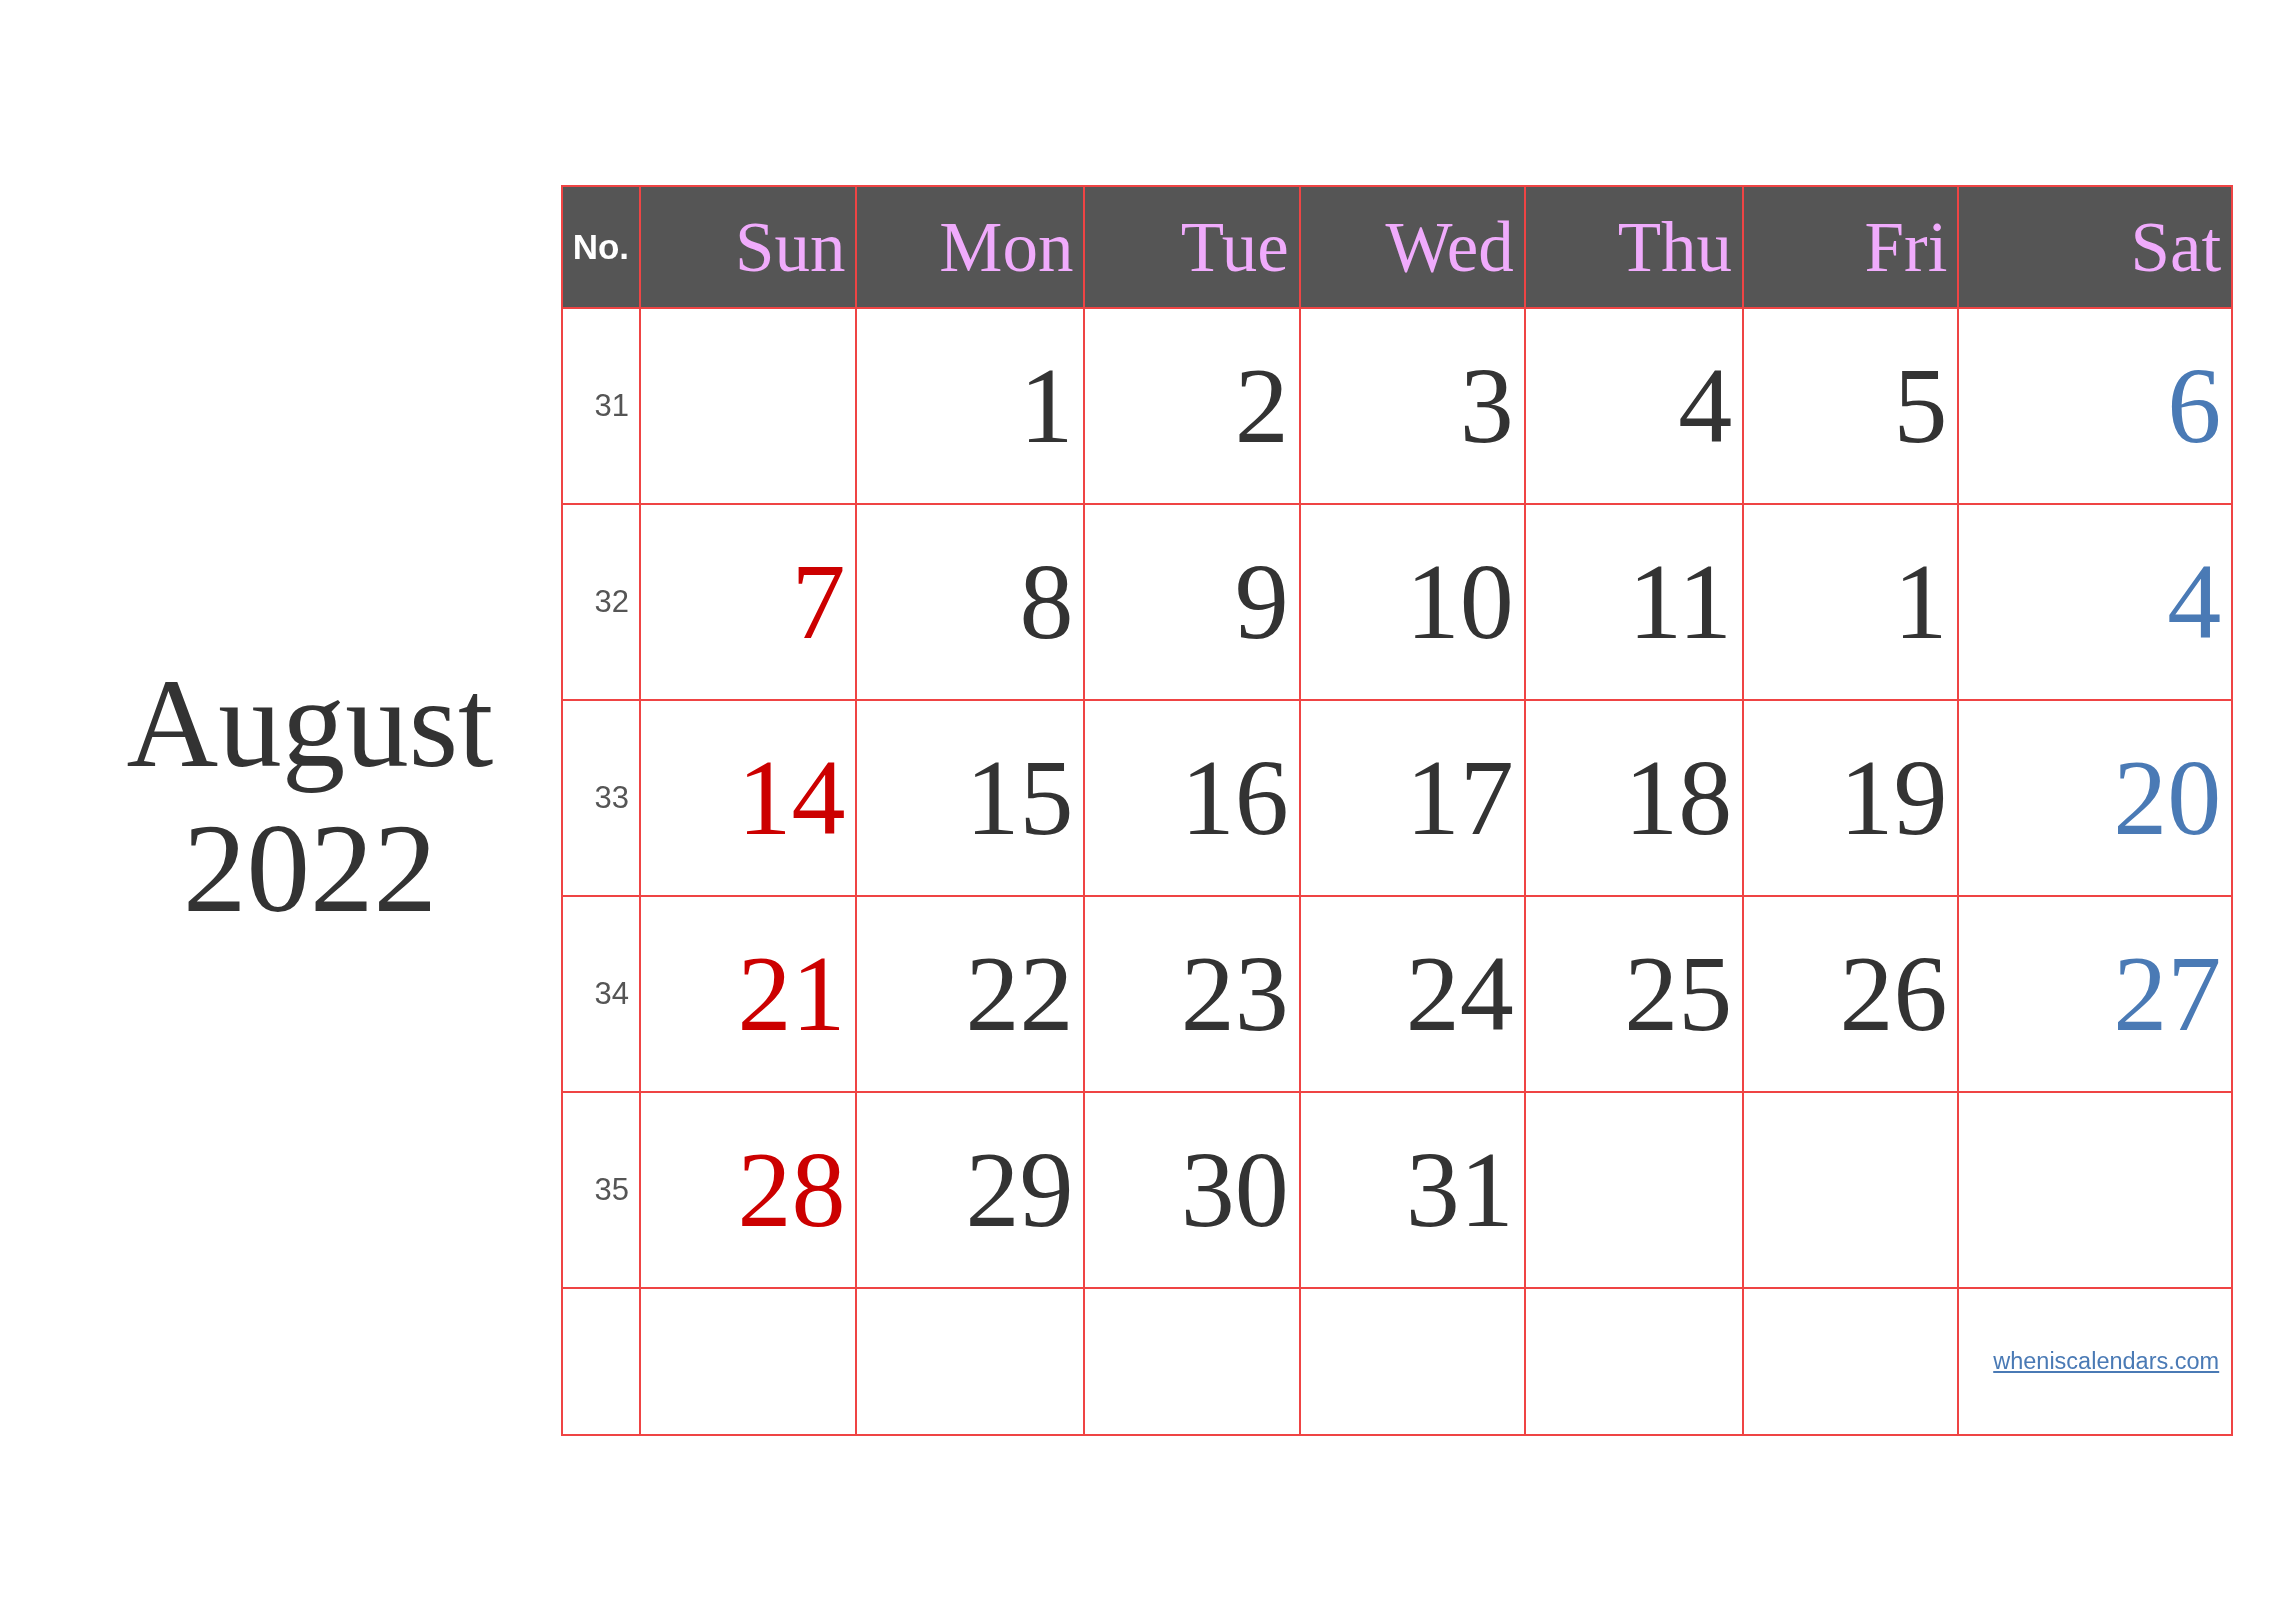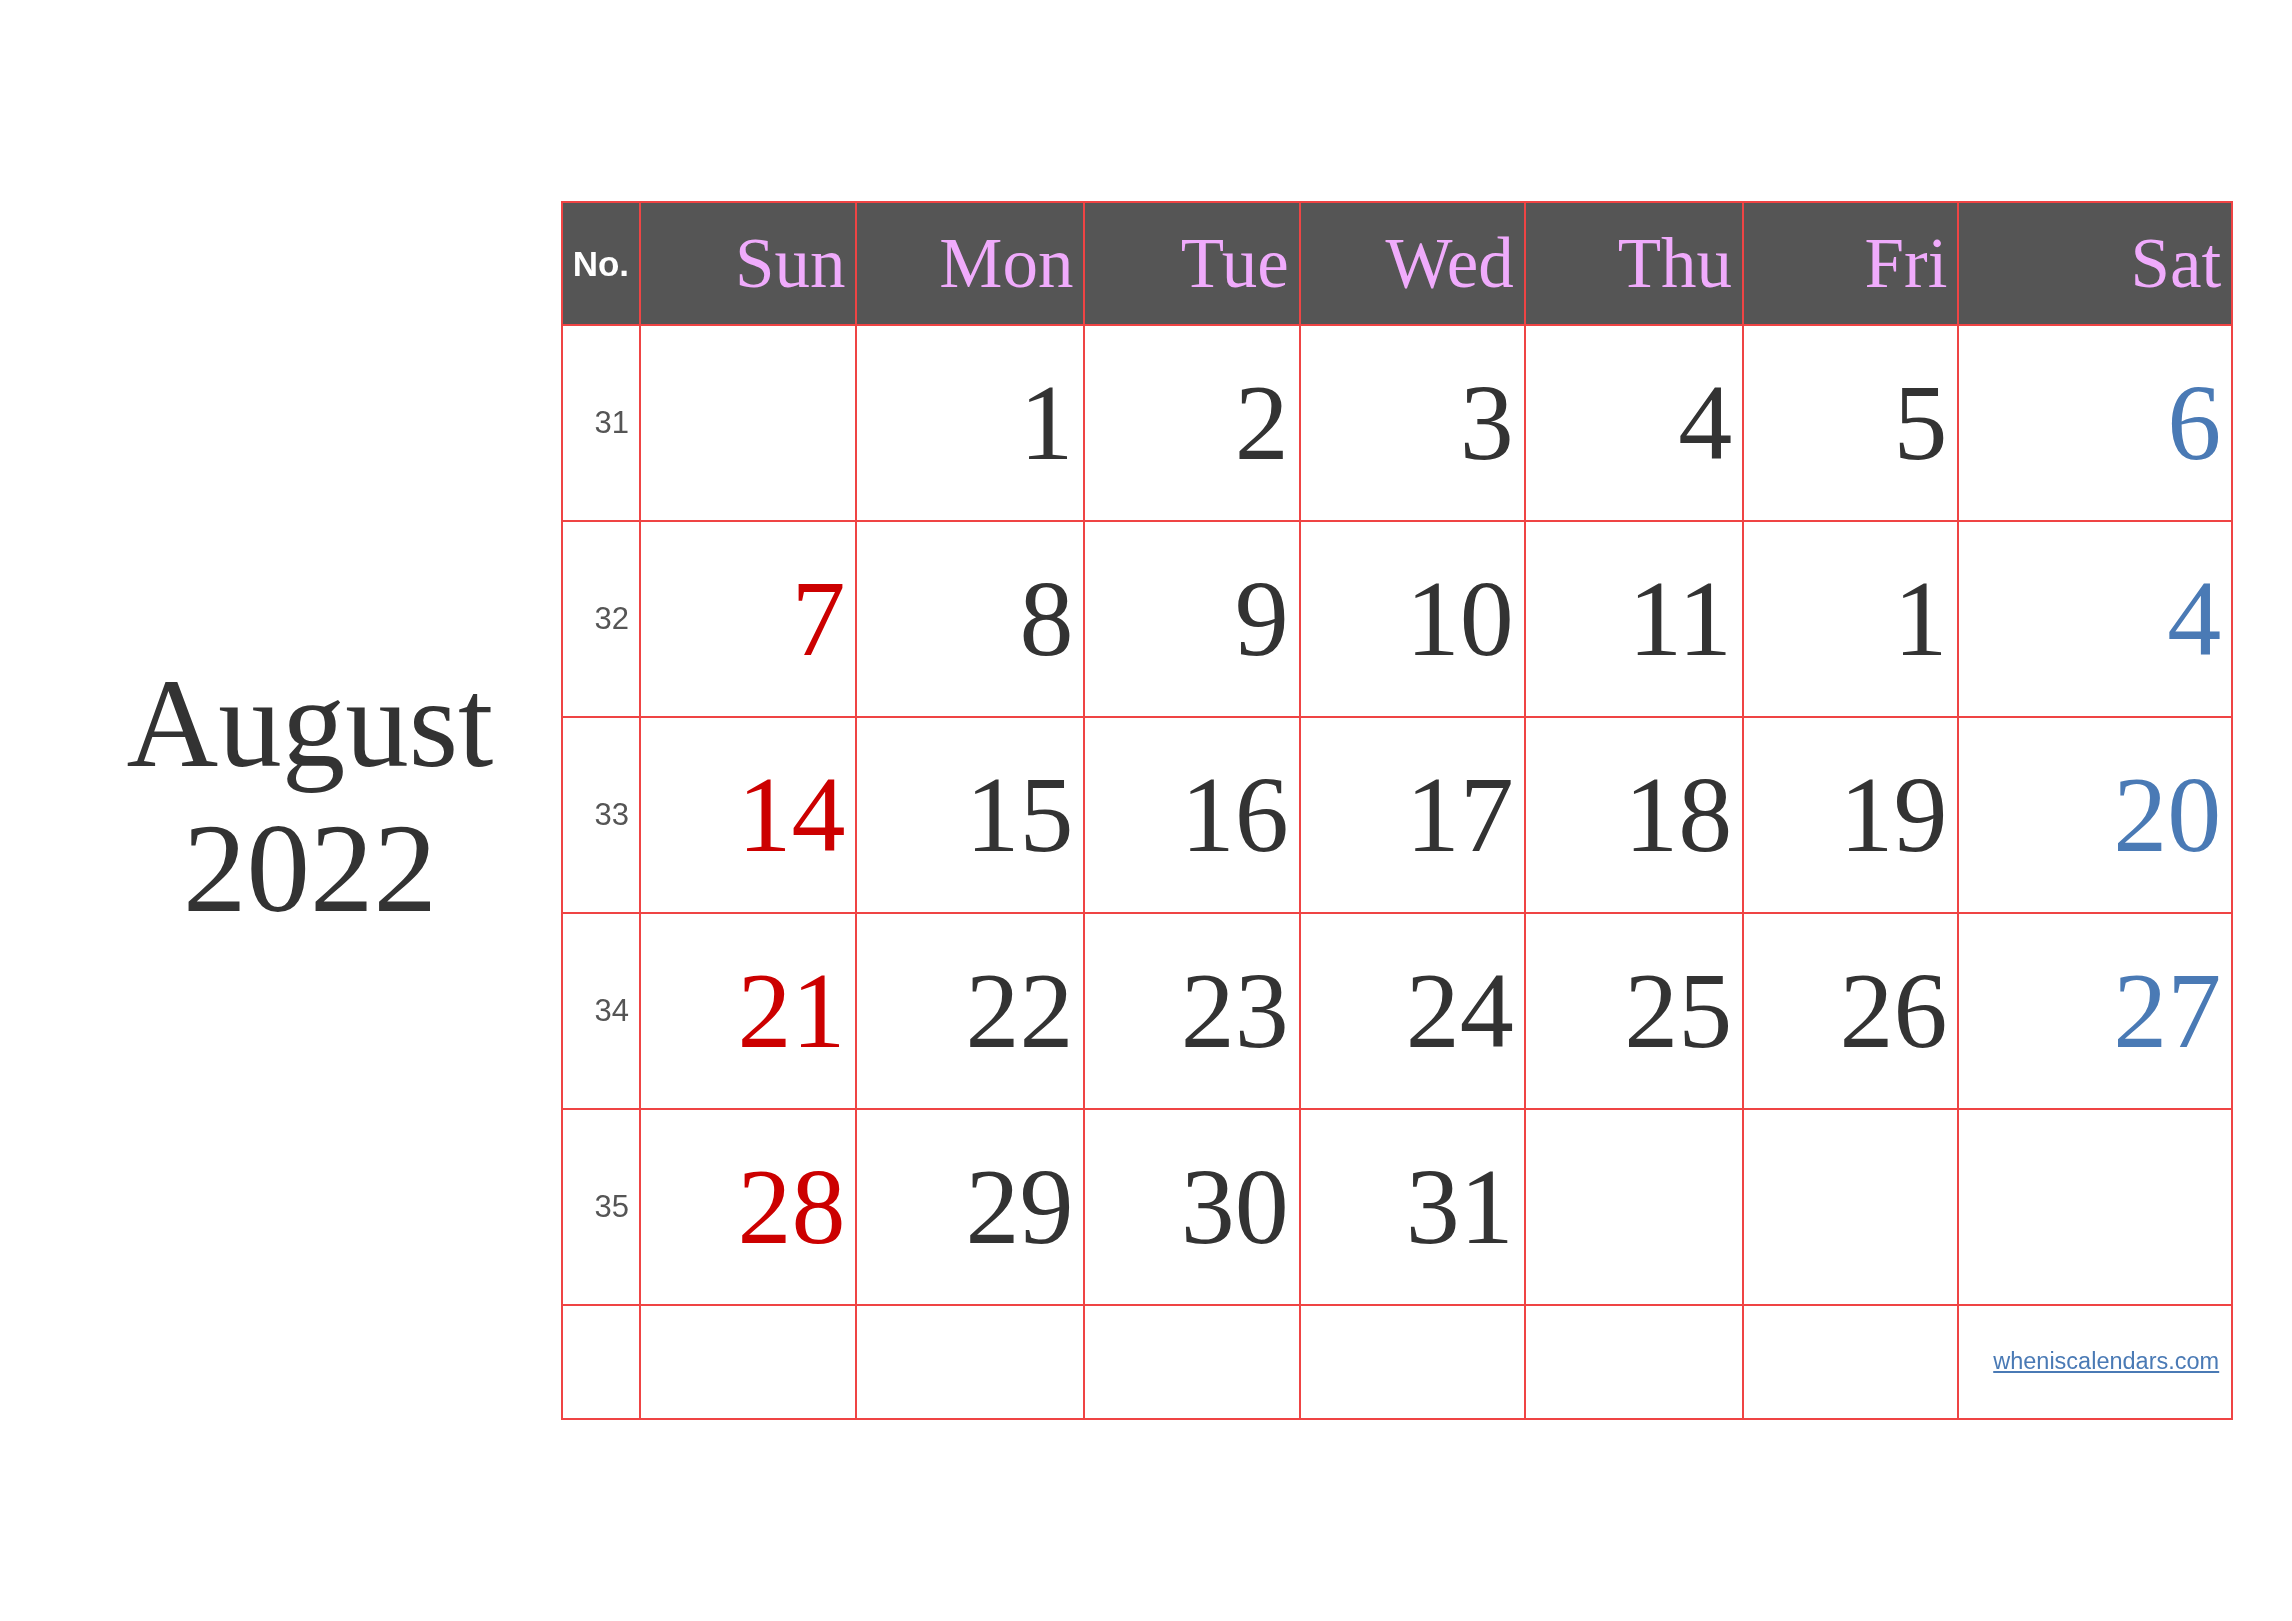--- a/index.html
+++ b/index.html
@@ -93,21 +93,21 @@
 
     .day-cell.red {
       color: #cc0000;
     }
 
     .day-cell.blue {
       color: #4a7ab5;
     }
 
     .last-row td {
-      height: 114px;
+      height: 147px;
     }
 
     .watermark-cell {
       text-align: right;
       vertical-align: bottom;
       padding: 7.8px 11.8px;
     }
 
     .watermark {
       font-size: 23.5px;

